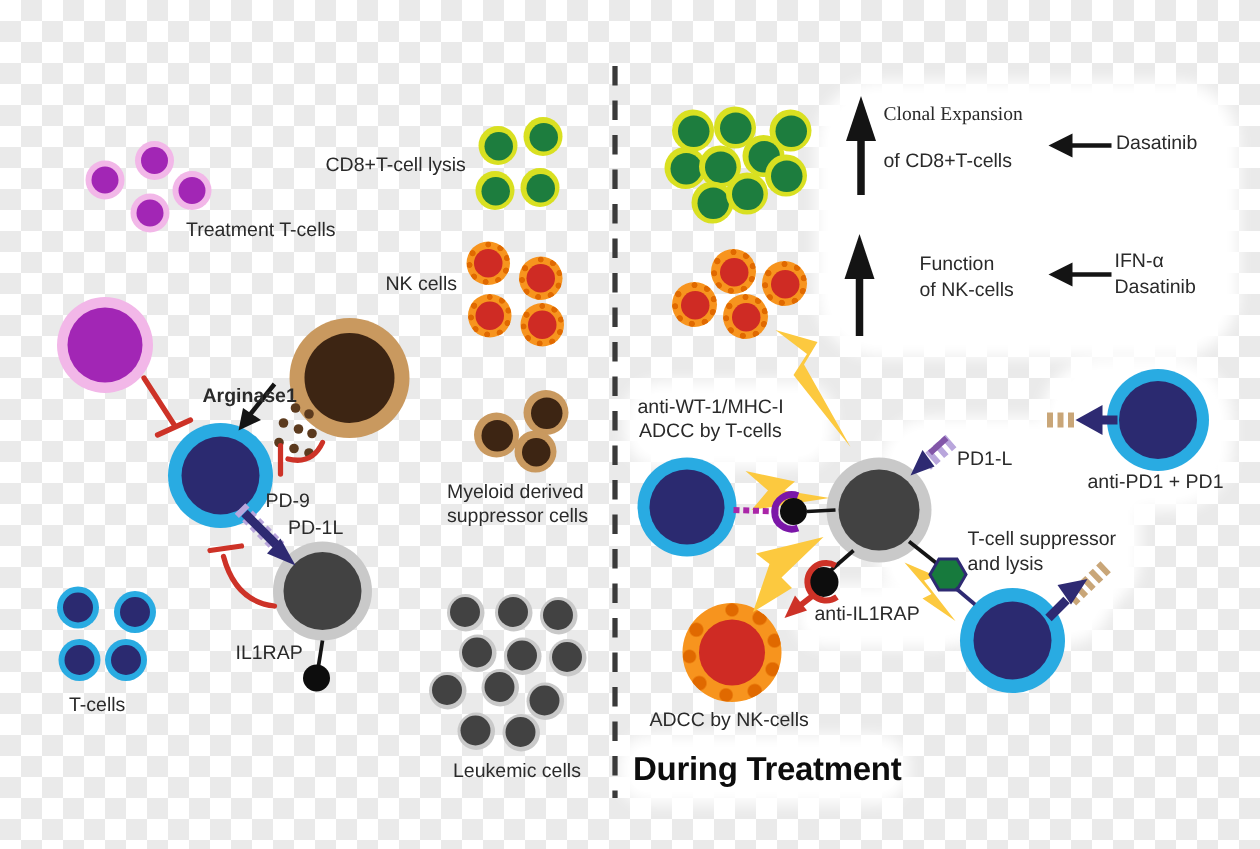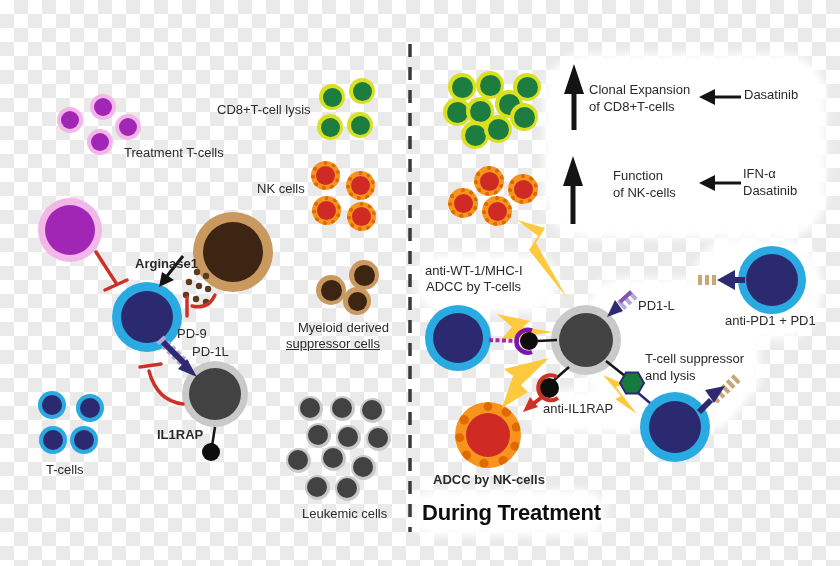--- a/index.html
+++ b/index.html
@@ -315,36 +315,36 @@
       <polygon points="717,280 735,270 735,290" style="fill:var(--navy)"></polygon>
     </g>
   </svg>
 
   <div class="lbl" style="left:124px;top:146px;">Treatment T-cells</div>
   <div class="lbl" style="left:217px;top:103px;">CD8+T-cell lysis</div>
   <div class="lbl" style="left:257px;top:182px;">NK cells</div>
   <div class="lbl b" style="left:135px;top:257px;font-weight:600;">Arginase1</div>
   <div class="lbl" style="left:177px;top:327px;">PD-9</div>
   <div class="lbl" style="left:192px;top:345px;">PD-1L</div>
-  <div class="lbl" style="left:157px;top:428px;font-weight:bold;">IL1RAP</div>
+  <div class="lbl" style="left:157px;top:428px;">IL1RAP</div>
   <div class="lbl" style="left:46px;top:463px;">T-cells</div>
   <div class="lbl" style="left:298px;top:321px;">Myeloid derived</div>
-  <div class="lbl" style="left:286px;top:337px;text-decoration:underline;">suppressor cells</div>
+  <div class="lbl" style="left:298px;top:337px;">suppressor cells</div>
   <div class="lbl" style="left:302px;top:507px;">Leukemic cells</div>
 
-  <div class="lbl" style="left:589px;top:83px;">Clonal Expansion</div>
+  <div class="lbl" style="left:589px;top:69px;font-family:Liberation Serif, serif;">Clonal Expansion</div>
   <div class="lbl" style="left:589px;top:100px;">of CD8+T-cells</div>
   <div class="lbl" style="left:744px;top:88px;">Dasatinib</div>
   <div class="lbl" style="left:613px;top:169px;">Function</div>
   <div class="lbl" style="left:613px;top:186px;">of NK-cells</div>
   <div class="lbl" style="left:743px;top:167px;">IFN-α</div>
   <div class="lbl" style="left:743px;top:184px;">Dasatinib</div>
   <div class="lbl" style="left:425px;top:264px;">anti-WT-1/MHC-I</div>
   <div class="lbl" style="left:426px;top:280px;">ADCC by T-cells</div>
   <div class="lbl" style="left:638px;top:299px;">PD1-L</div>
   <div class="lbl" style="left:725px;top:314px;">anti-PD1 + PD1</div>
   <div class="lbl" style="left:645px;top:352px;">T-cell suppressor</div>
   <div class="lbl" style="left:645px;top:369px;">and lysis</div>
   <div class="lbl" style="left:543px;top:402px;">anti-IL1RAP</div>
-  <div class="lbl" style="left:433px;top:473px;font-weight:bold;">ADCC by NK-cells</div>
+  <div class="lbl" style="left:433px;top:473px;">ADCC by NK-cells</div>
   <div class="title" style="left:422px;top:500px;">During Treatment</div>
 
 </div>
 
 </body></html>

